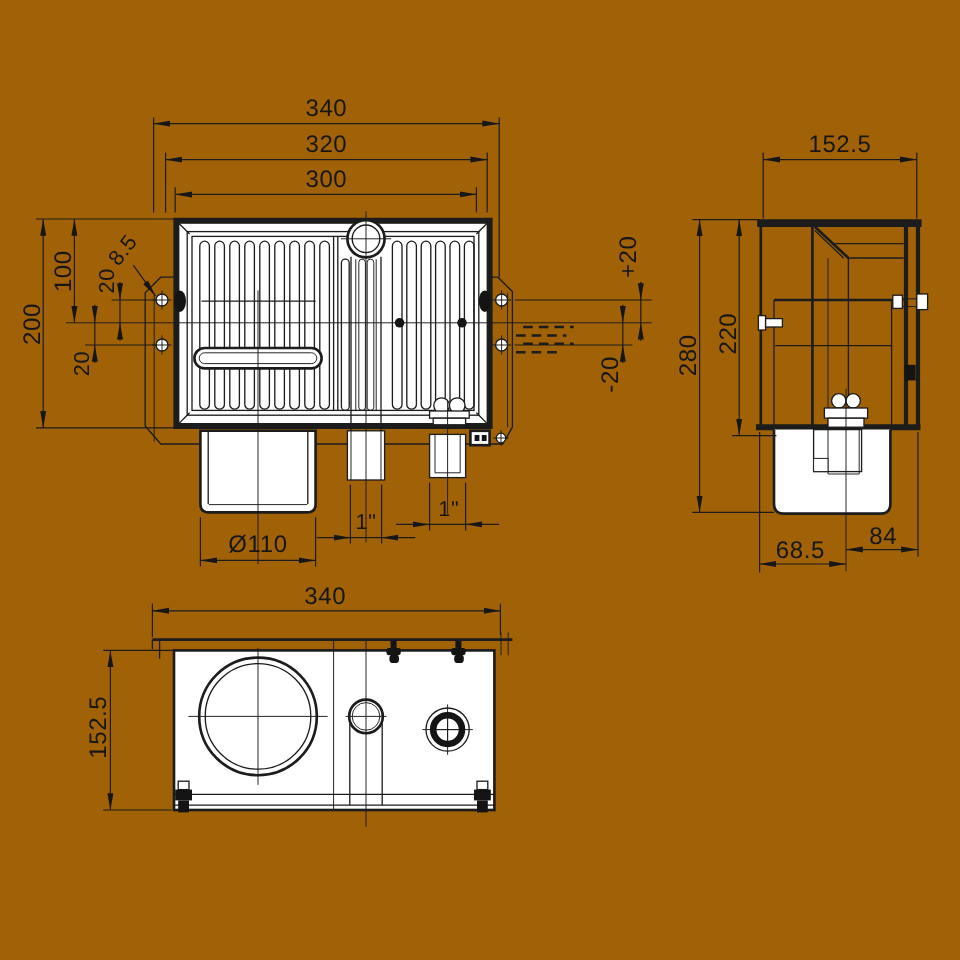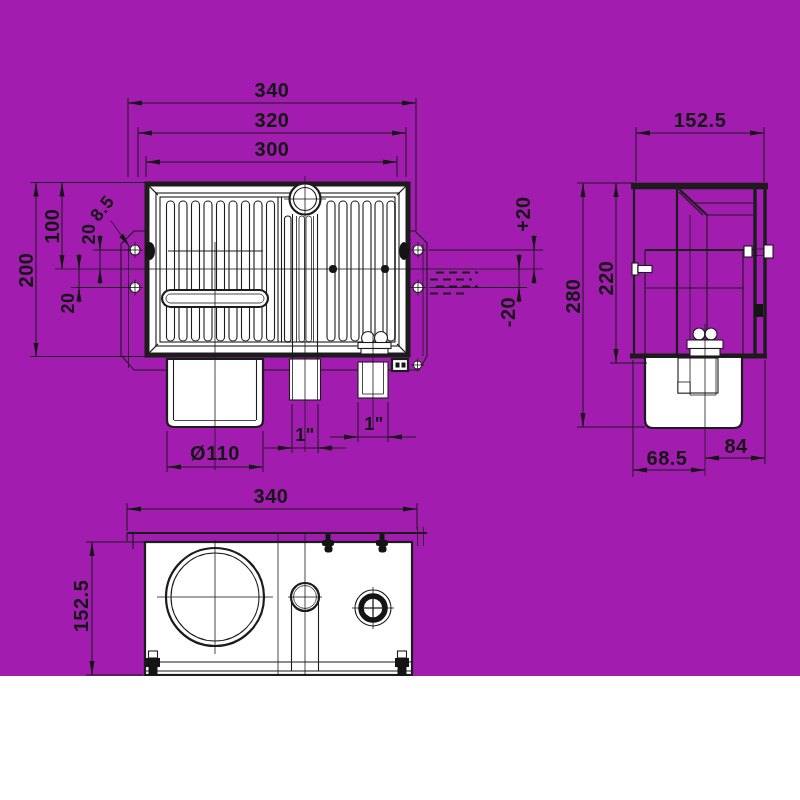--- a/index.html
+++ b/index.html
@@ -1,16 +1,16 @@
 <!DOCTYPE html>
 <html><head>
 <meta charset="utf-8">
 <style>
   html,body{margin:0;padding:0;background:#fff;}
-  #stage{width:800px;height:676px;background:#a21caf;position:relative;overflow:hidden;font-weight:bold;}
+  #stage{width:800px;height:800px;background:#a16207;position:relative;overflow:hidden;}
   svg{display:block;}
   .vw line,.vw path,.vw rect,.vw circle,.vw ellipse{stroke:#1c1c1c;fill:none;stroke-width:1.4;}
   .w0{stroke-width:.8 !important;}
   .w1{stroke-width:1.1 !important;}
   .w2{stroke-width:2.2 !important;}
   .w3{stroke-width:3.5 !important;}
   .w5{stroke-width:5 !important;}
   .w6{stroke-width:6.5 !important;}
   .dl{stroke-width:1 !important;}
   .fw{fill:#fff !important;}

